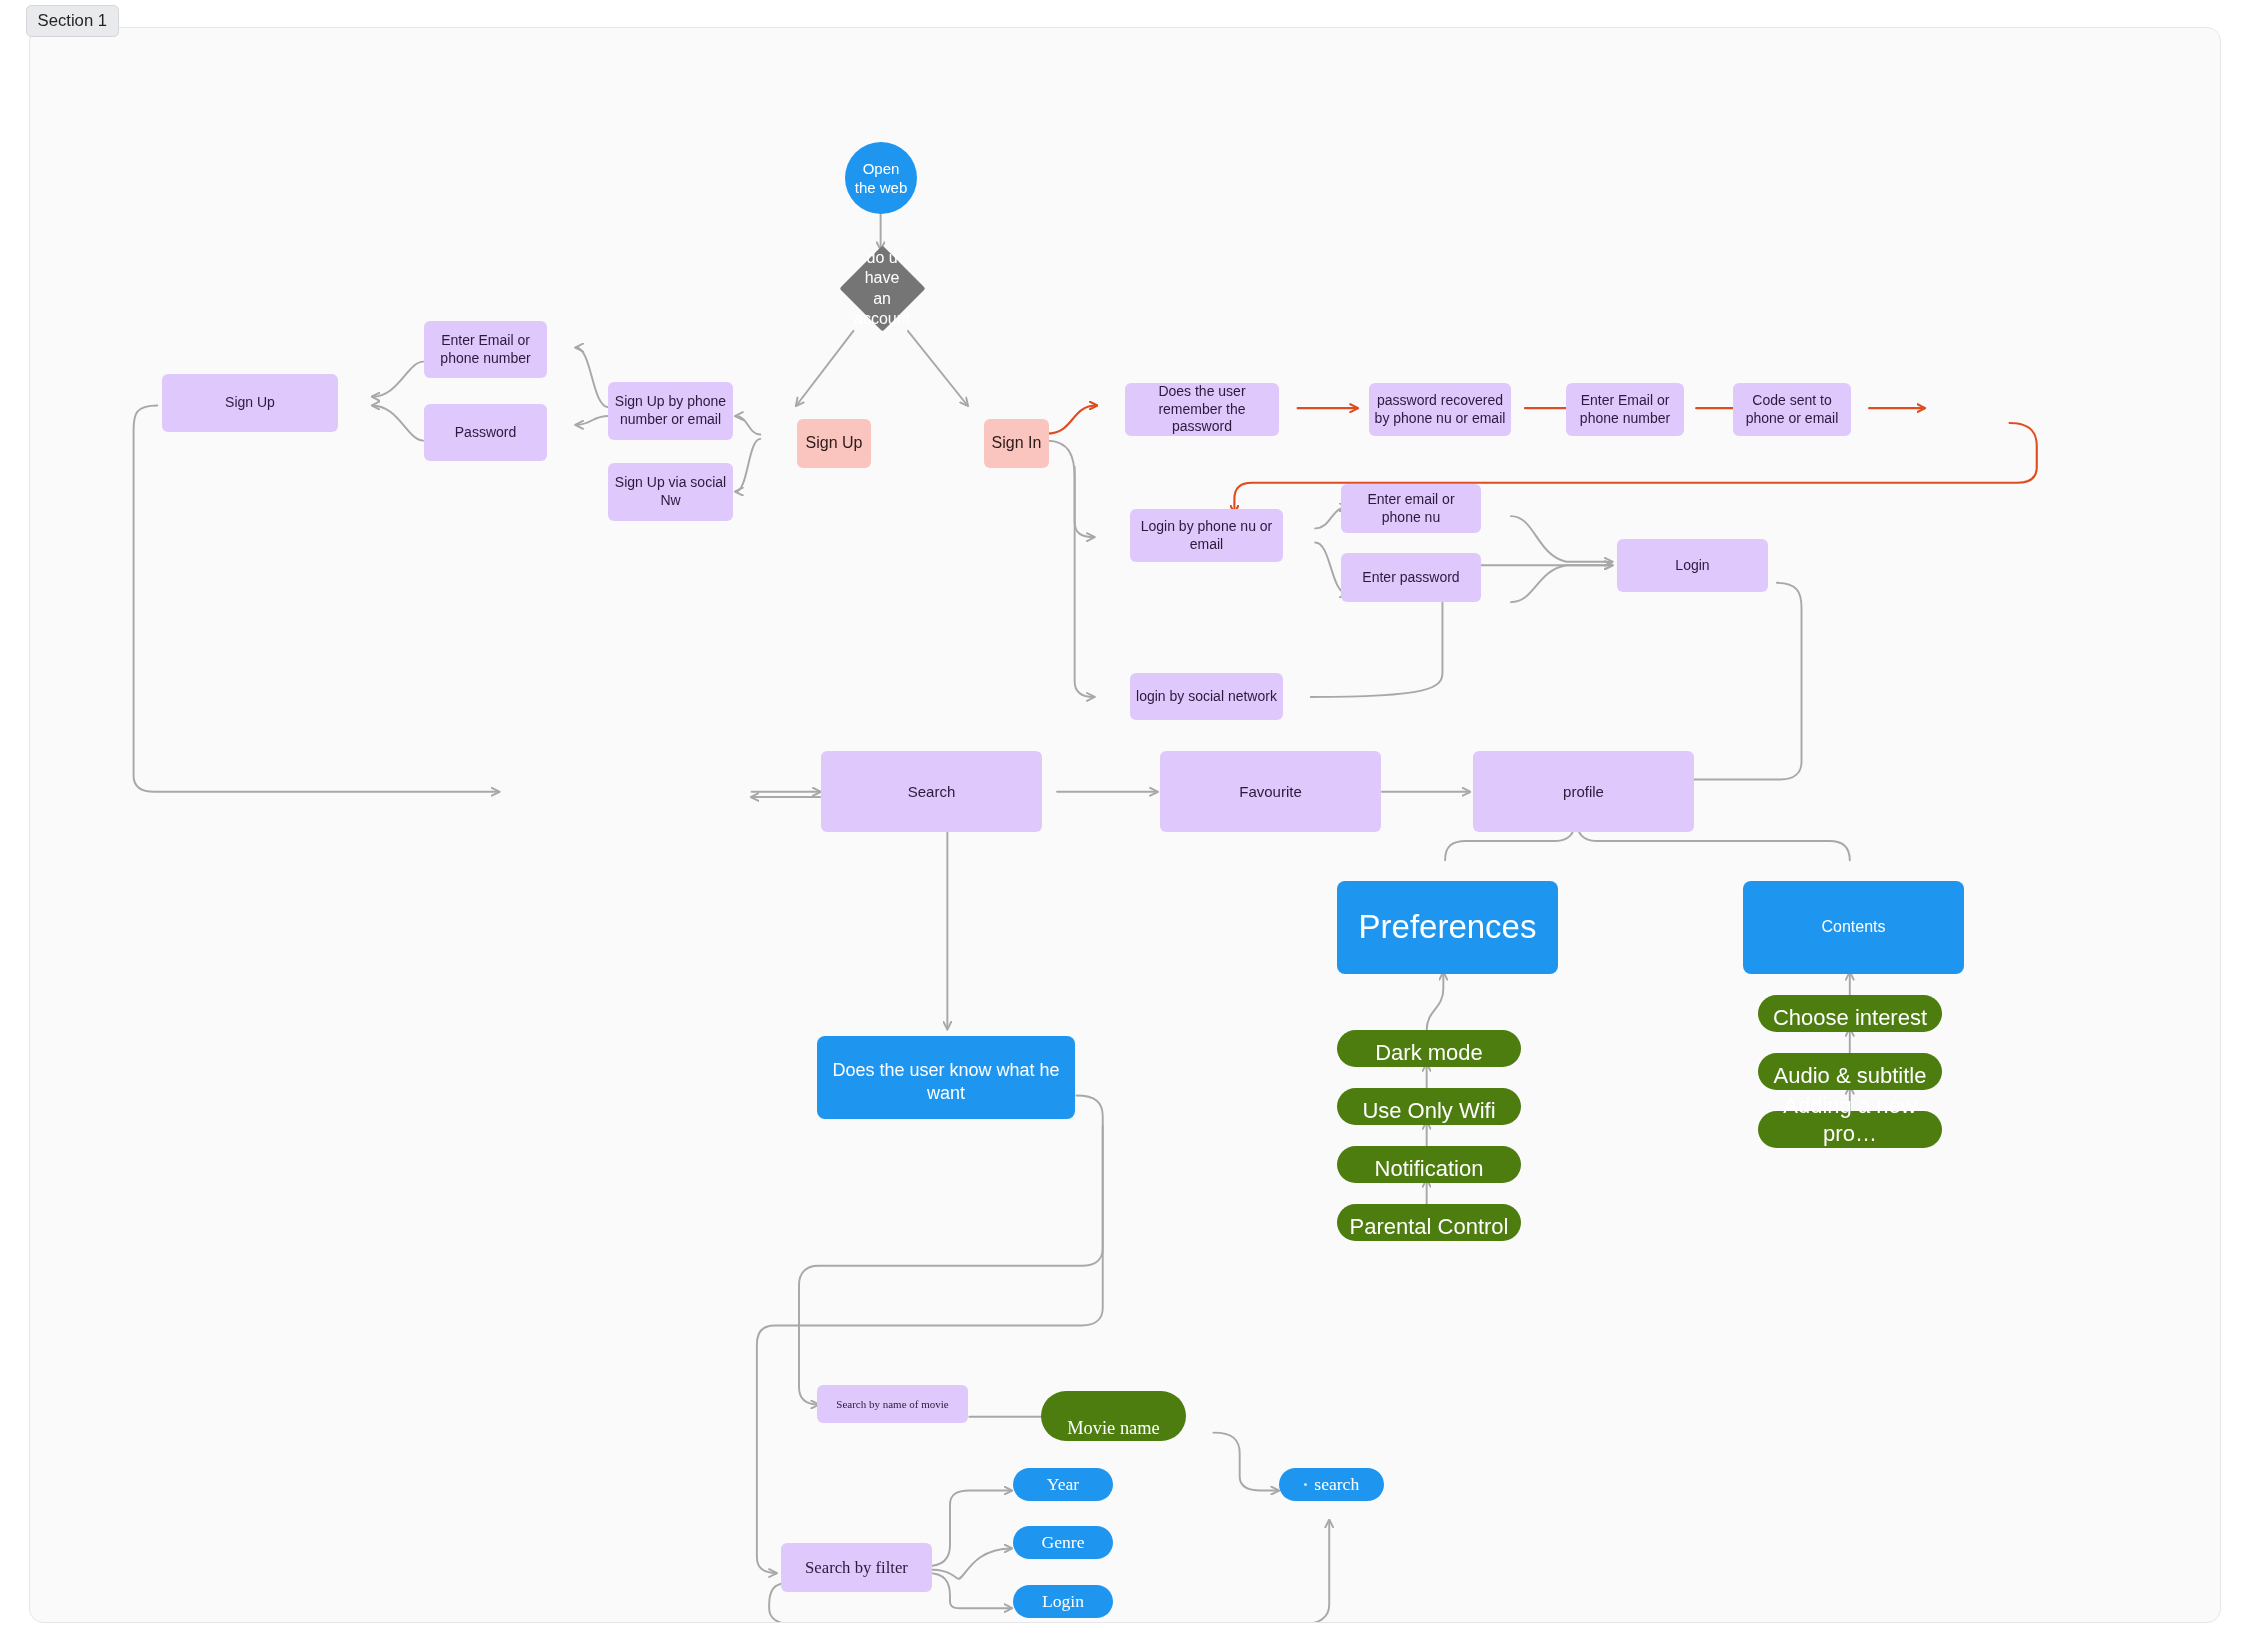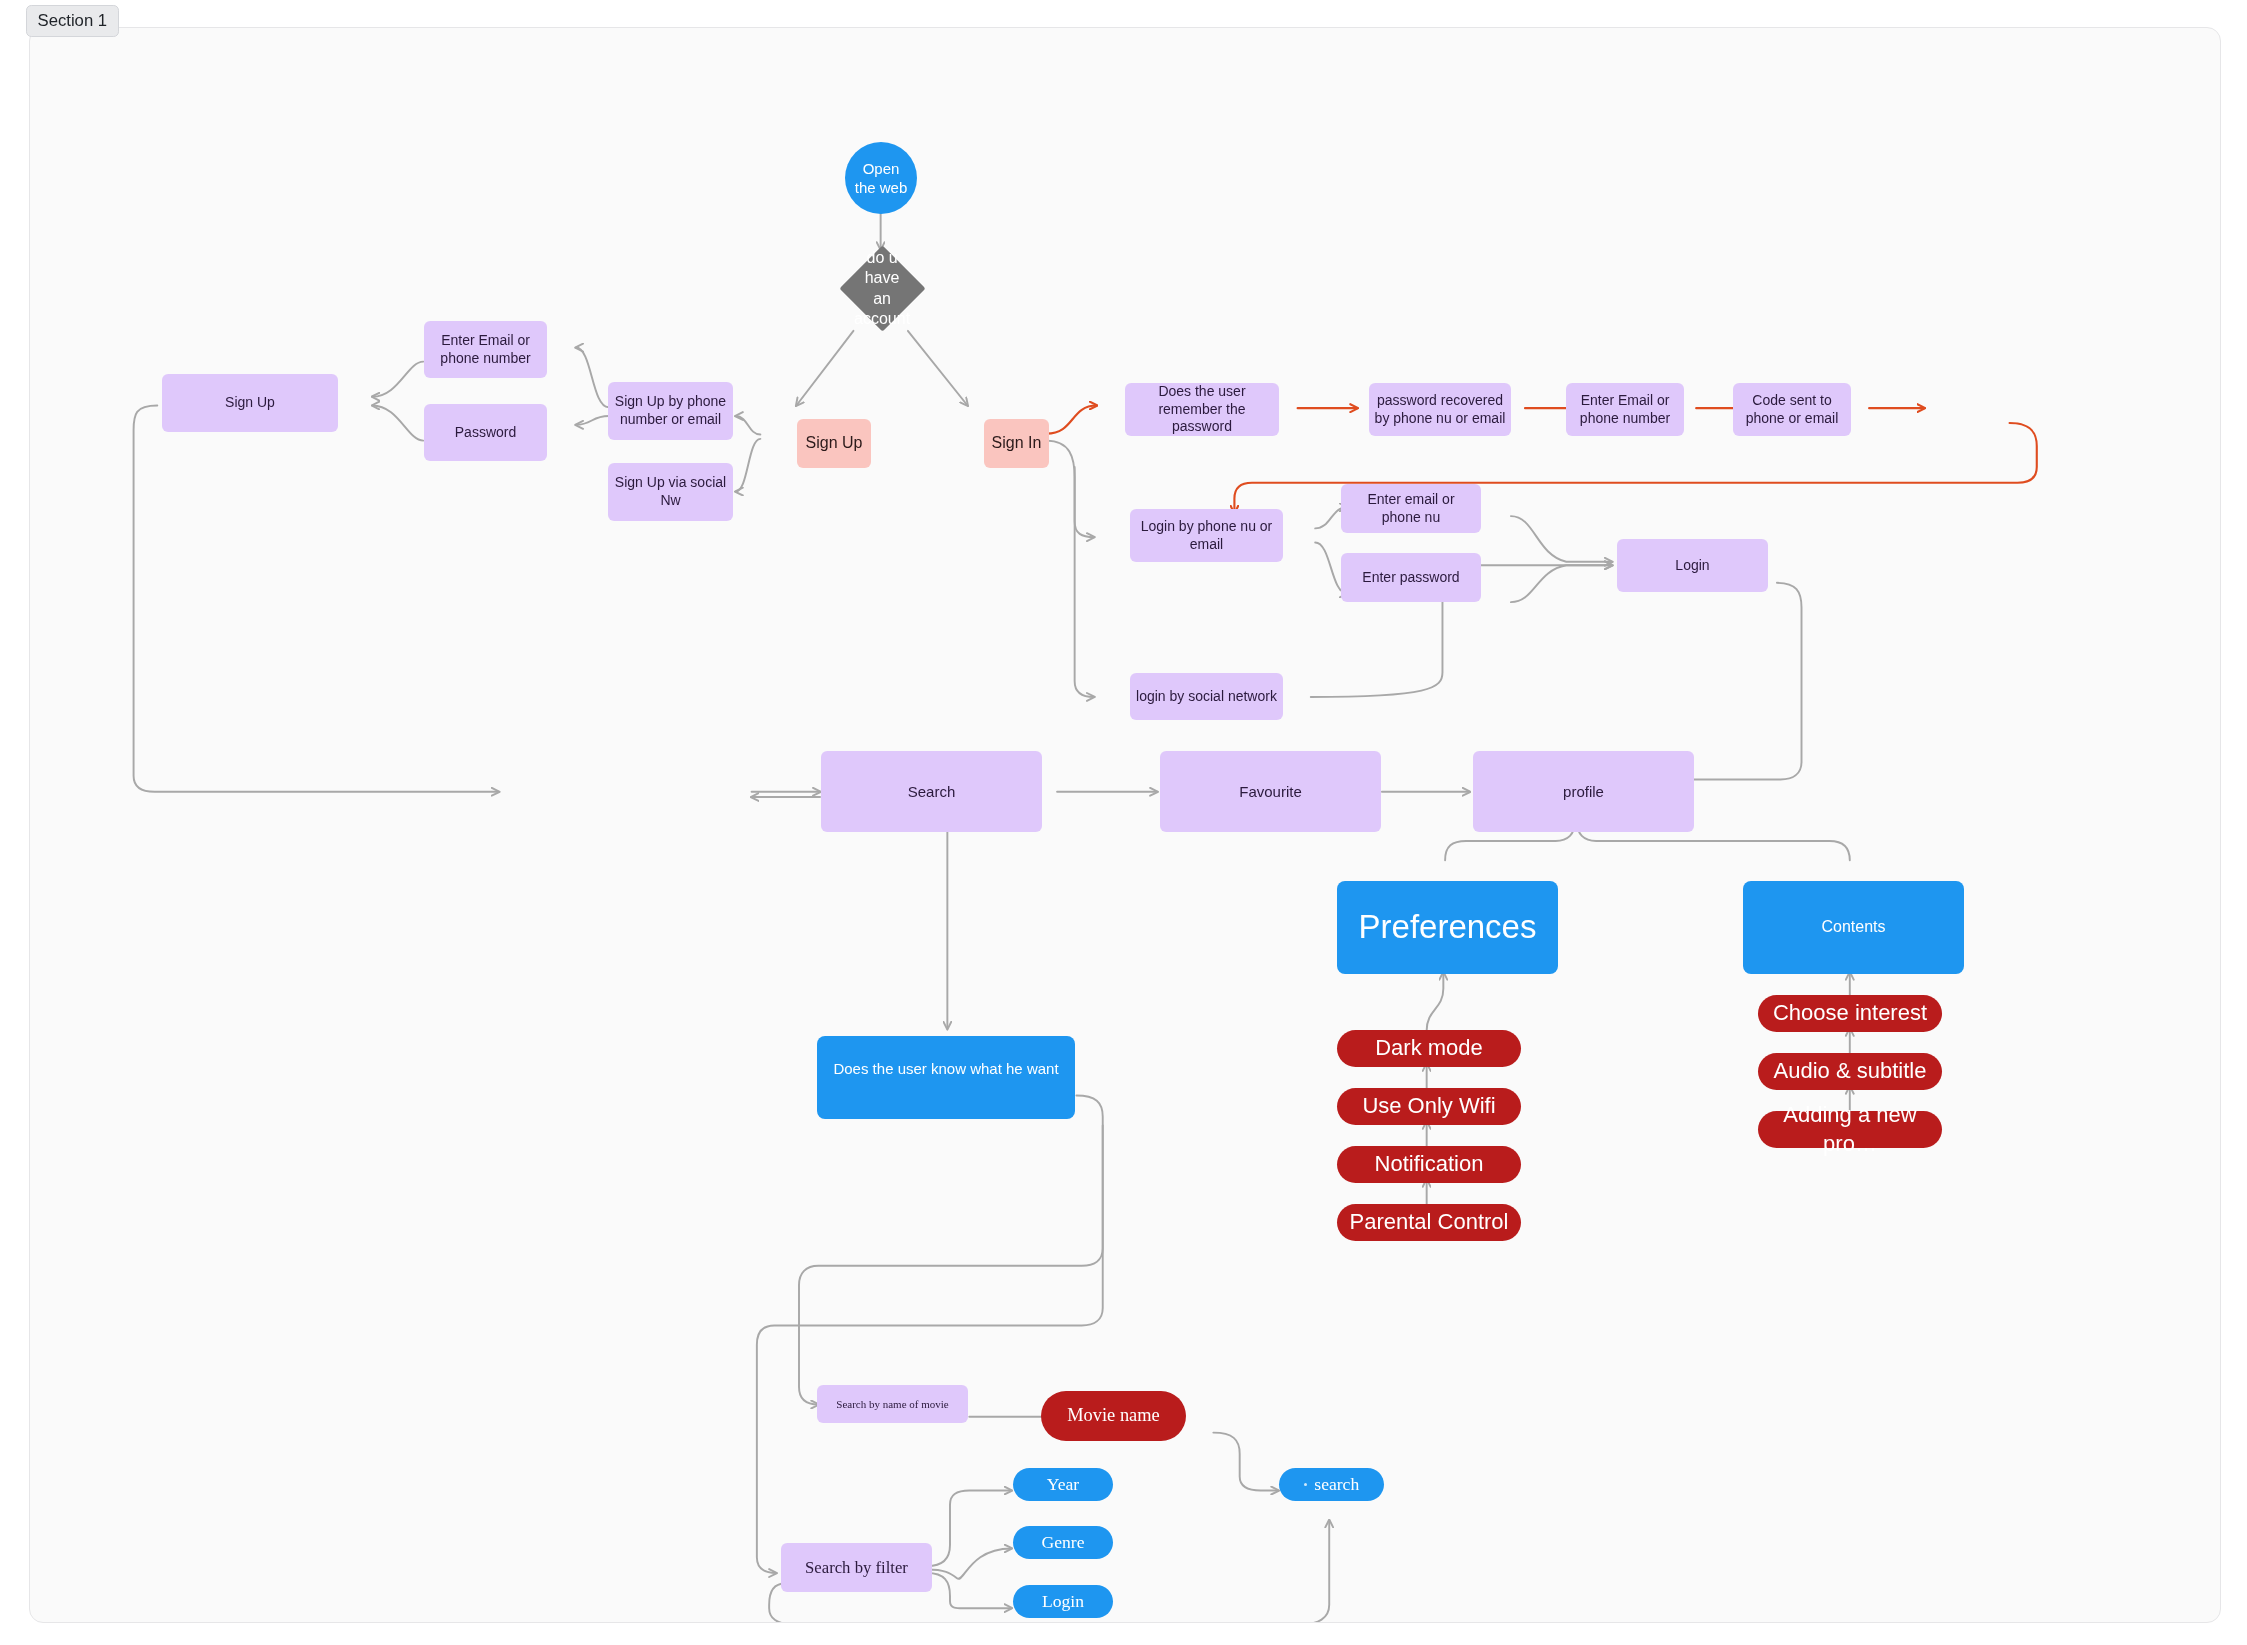--- a/index.html
+++ b/index.html
@@ -46,21 +46,21 @@
     justify-content: center;
     text-align: center;
     line-height: 1.28;
     z-index: 3;
   }
   .node > span { display:block; width: 100%; padding: 0 5.3px; }
 
   .n-purple { background: #dfc8fb; color: #2b1a3d; border-radius: 6.1px; font-size: 14px; }
   .n-pink   { background: #fac5bf; color: #2b1a1a; border-radius: 6.1px; font-size: 16px; }
   .n-blue   { background: #1e96f0; color: #ffffff; border-radius: 8px; font-size: 16px; }
-  .n-pill   { background: #b91c1c; color: #ffffff; border-radius: 877px; font-size: 22px; }
+  .n-pill   { background: #4d7c0f; color: #ffffff; border-radius: 877px; font-size: 22px; align-items: flex-end; }
   .n-pill-sm{ background: #1e96f0; color: #ffffff; border-radius: 877px; font-size: 17.6px; }
   .n-gray-diamond {
     background: #757575; color: #ffffff; font-size: 16px;
     transform: rotate(45deg); border-radius: 2.6px;
   }
   .n-gray-diamond > span { transform: rotate(-45deg); }
   .n-circle { background: #1e96f0; color:#ffffff; border-radius: 50%; font-size: 15px; }
 
   .serif { font-family: "Liberation Serif", serif; }
   .big   { font-size: 33px; }
@@ -294,21 +294,21 @@
     <div class="node n-pill" style="left:1728px; top:967px; width:184px; height:37px;">
       <span>Choose interest</span>
     </div>
     <div class="node n-pill" style="left:1728px; top:1025px; width:184px; height:37px;">
       <span>Audio &amp; subtitle</span>
     </div>
     <div class="node n-pill" style="left:1728px; top:1083px; width:184px; height:37px;">
       <span>Adding a new pro…</span>
     </div>
 
-    <div class="node n-blue" style="left:787px; top:1008px; width:258px; height:83px; align-items:flex-start; padding-top:23px; font-size:15px;">
+    <div class="node n-blue" style="left:787px; top:1008px; width:258px; height:83px; align-items:flex-start; padding-top:23px; font-size:18px;">
       <span>Does the user know what he want</span>
     </div>
 
     <div class="node n-purple serif" style="left:787px; top:1357px; width:151px; height:38px; font-size:11px;">
       <span>Search by name of movie</span>
     </div>
 
     <div class="node n-purple serif" style="left:751px; top:1515px; width:151px; height:49px; font-size:16.7px;">
       <span>Search by filter</span>
     </div>

